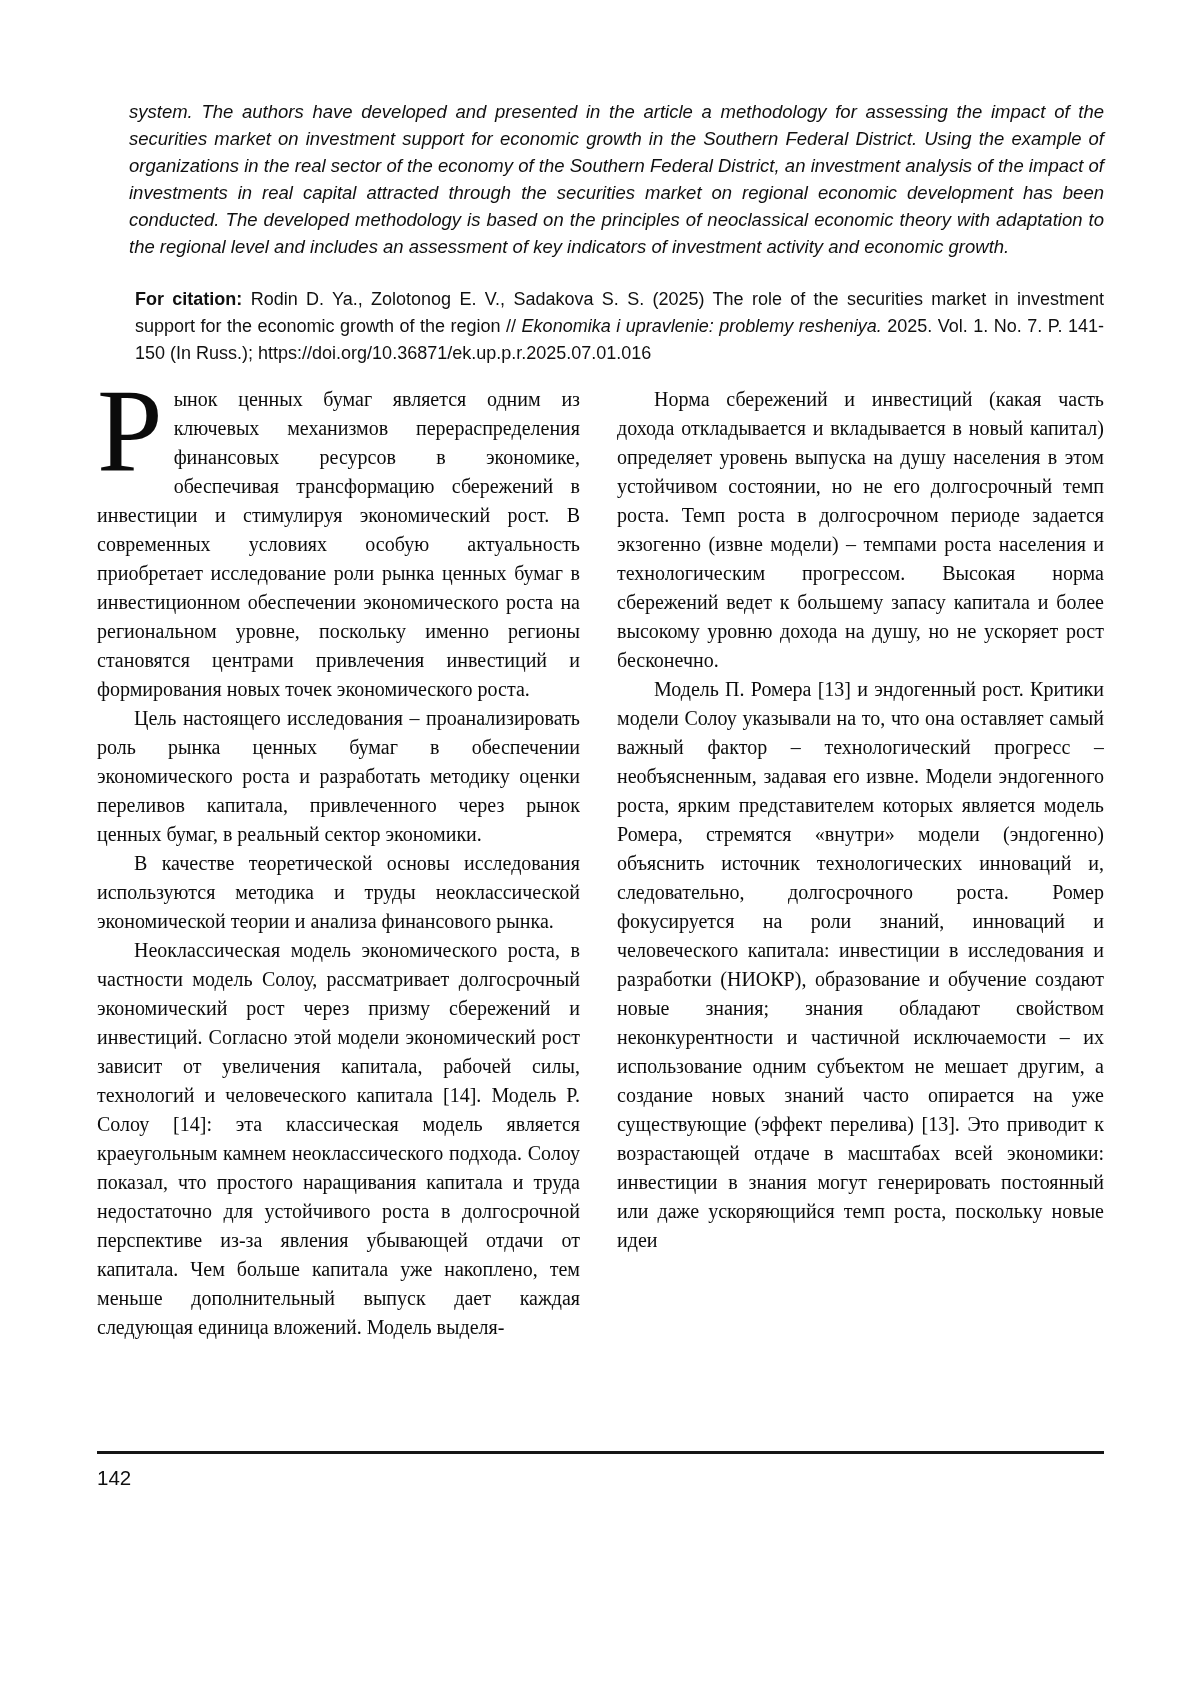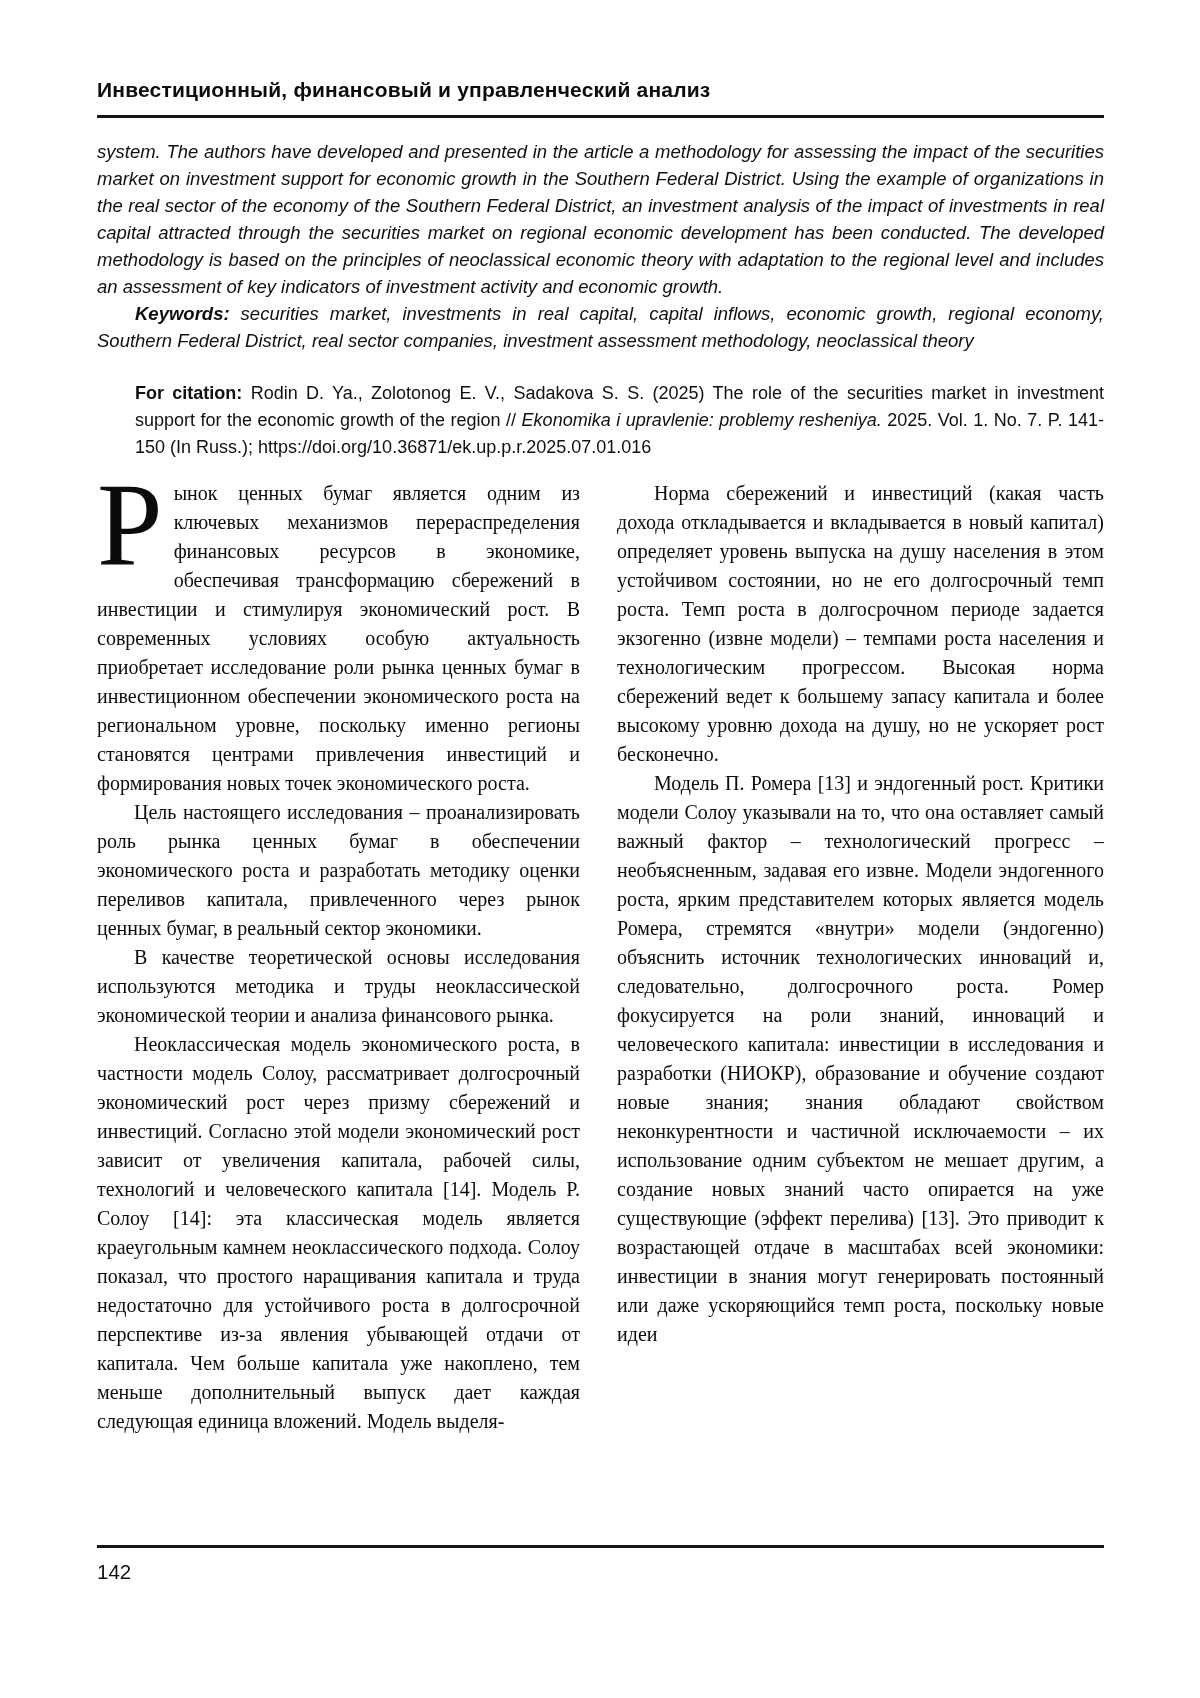--- a/index.html
+++ b/index.html
@@ -20,21 +20,21 @@
     line-height:24px;
     color:#0d0d0d;
     letter-spacing:0.2px;
   }
   .hdr-rule {
     margin-top:13px;
     height:3px;
     background:#151515;
   }
   
-  .abstract { margin-top:20px; }
+  .abstract { margin-top:20px;margin-left:32px; }
   .abstract p {
     font-family:"Liberation Sans", sans-serif;
     font-style:italic;
     font-size:18.5px;
     line-height:27px;
     text-align:justify;
     color:#101010;
   }
   .abstract p.kw { text-indent:38px; }
   .kwlabel { font-weight:bold; font-style:italic; }
@@ -95,28 +95,23 @@
     font-size:20.5px;
     line-height:26px;
     color:#101010;
   }
 </style>
 </head>
 <body>
 
 <div class="page">
 
-  <header>
-    <div class="hdr-title">Инвестиционный, финансовый и управленческий анализ</div>
-    <div class="hdr-rule"></div>
-  </header>
 
   <section class="abstract">
     <p>system. The authors have developed and presented in the article a methodology for assessing the impact of the securities market on investment support for economic growth in the Southern Federal District. Using the example of organizations in the real sector of the economy of the Southern Federal District, an investment analysis of the impact of investments in real capital attracted through the securities market on regional economic development has been conducted. The developed methodology is based on the principles of neoclassical economic theory with adaptation to the regional level and includes an assessment of key indicators of investment activity and economic growth.</p>
-    <p class="kw"><b class="kwlabel">Keywords:</b><span> securities market, investments in real capital, capital inflows, economic growth, regional economy, Southern Federal District, real sector companies, investment assessment methodology, neoclassical theory</span></p>
   </section>
 
   <section class="citation">
     <p><b>For citation:</b><span> Rodin D. Ya., Zolotonog E. V., Sadakova S. S. (2025) The role of the securities market in investment support for the economic growth of the region // </span><i>Ekonomika i upravlenie: problemy resheniya.</i><span> 2025. Vol. 1. No. 7. P. 141-150 (In Russ.); https://doi.org/10.36871/ek.up.p.r.2025.07.01.016</span></p>
   </section>
 
   <section class="columns">
 
     <div class="col col-left">
       <p class="noindent"><span class="dropcap">Р</span><span>ынок ценных бумаг является одним из ключевых механизмов перераспределения финансовых ресурсов в экономике, обеспечивая трансформацию сбережений в инвестиции и стимулируя экономический рост. В современных условиях особую актуальность приобретает исследование роли рынка ценных бумаг в инвестиционном обеспечении экономического роста на региональном уровне, поскольку именно регионы становятся центрами привлечения инвестиций и формирования новых точек экономического роста.</span></p>

